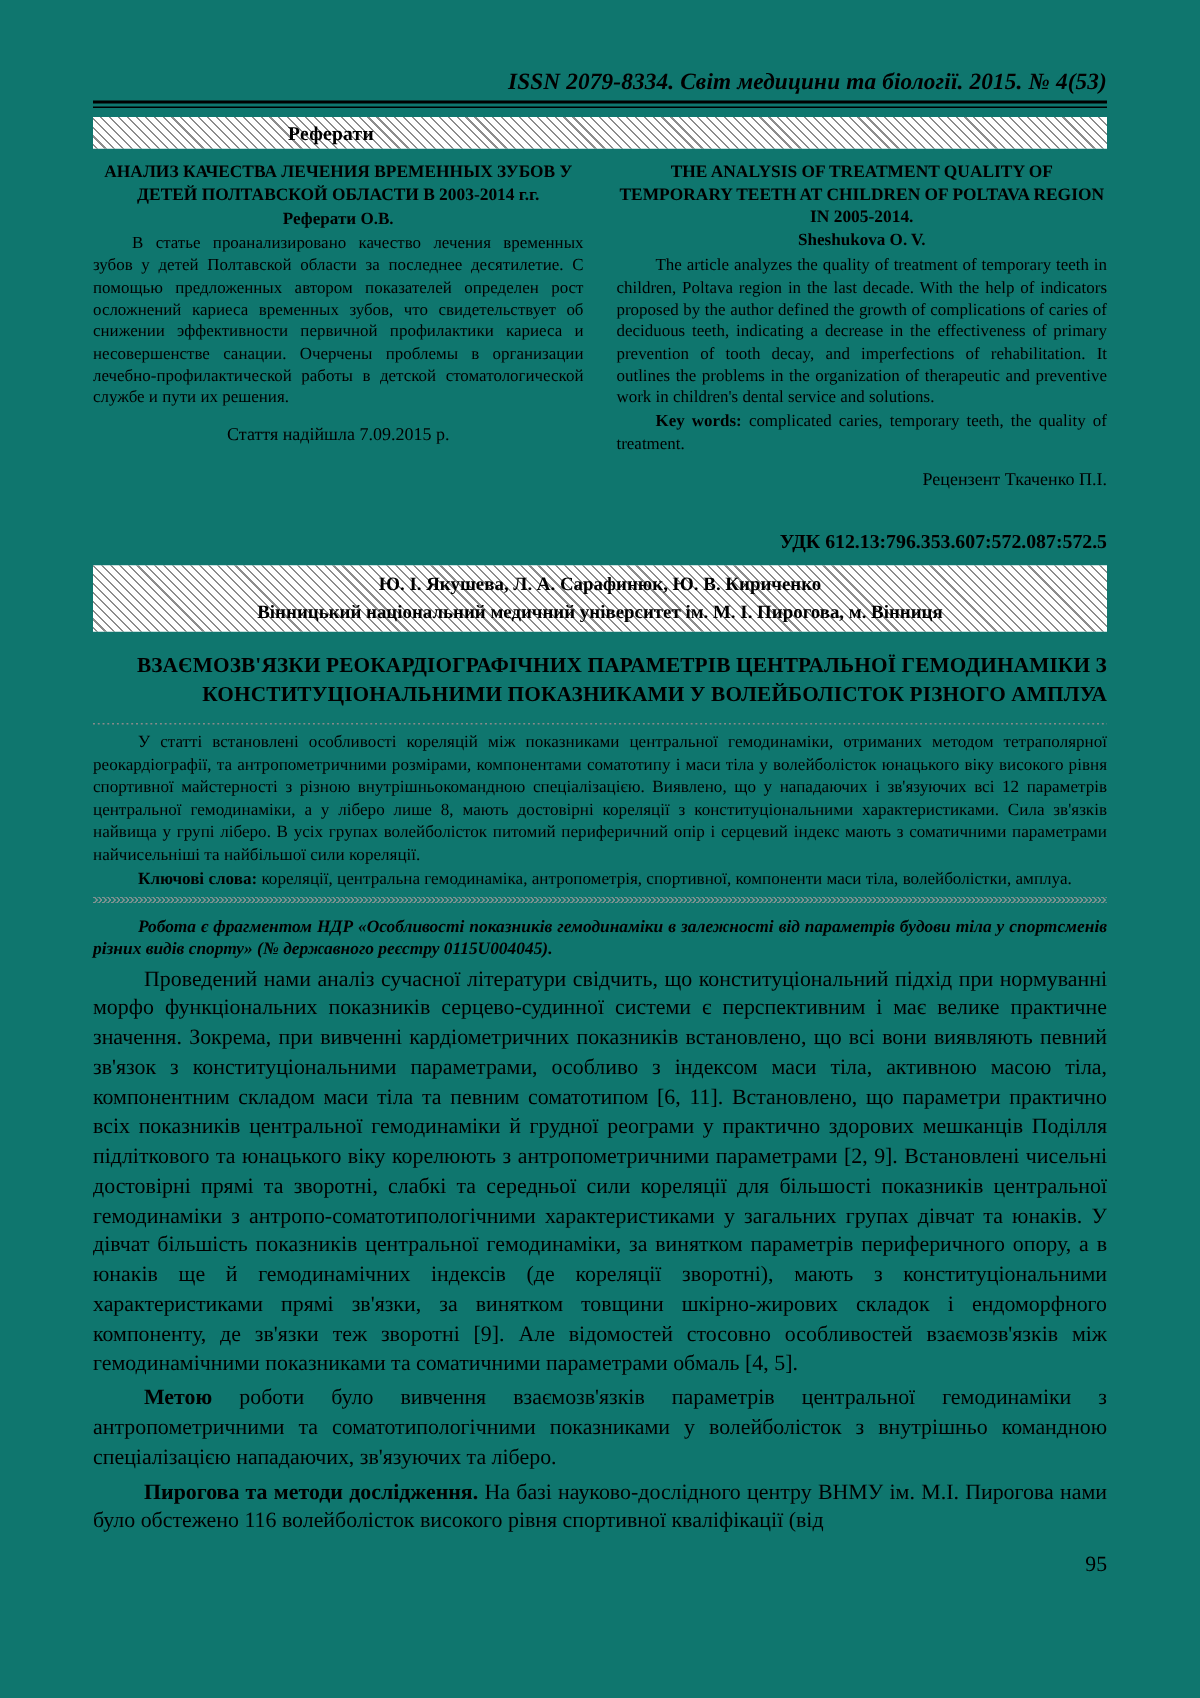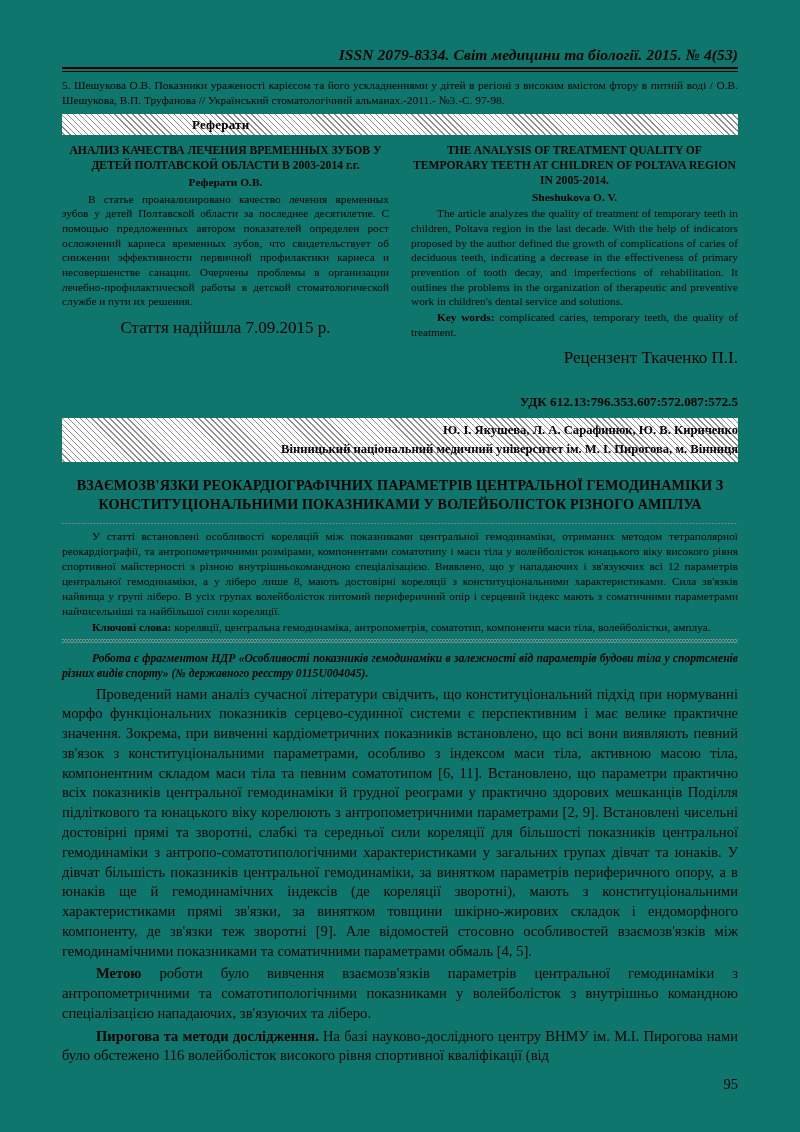--- a/index.html
+++ b/index.html
@@ -44,21 +44,21 @@
   }
   
   .banner {
     background-image: repeating-linear-gradient(
       45deg,
       #ffffff 0px, #ffffff 1.2px,
       #8d8d8d 1.2px, #8d8d8d 2.2px,
       #ffffff 2.2px, #ffffff 4.2px
     );
     background-color: #ffffff;
-    text-align: right;
+    text-align: center;
     font-weight: bold;
     color: #000;
   }
   .banner-refer {
     font-size: 13px;
     padding: 3px 0 3px 0;
     letter-spacing: 0.2px;
     text-align: left;
     padding-left: 130px;
     margin-bottom: 9px;
@@ -122,34 +122,34 @@
   }
   .abs-kw {
     text-align: justify;
     font-size: 11.3px;
     line-height: 1.30;
     text-indent: 26px;
     margin-top: 1px;
   }
   .abs-kw b { font-weight: bold; }
   .abs-foot {
-    font-size: 17px;
+    font-size: 12px;
     margin-top: 9px;
   }
   .abs-foot.left { text-align: center; }
   .abs-foot.right { text-align: right; }
   .udk {
     font-weight: bold;
     font-size: 13.2px;
     margin-top: 26px;
     margin-bottom: 6px;
     text-align: right;
   }
   .article-title {
-    text-align: center;
+    text-align: right;
     font-weight: bold;
     font-size: 14.2px;
     line-height: 1.33;
     margin-top: 14px;
     margin-bottom: 8px;
     letter-spacing: 0.1px;
   }
   .summary {
     text-align: justify;
     font-size: 11.4px;
@@ -187,21 +187,20 @@
   }
 </style>
 </head>
 <body>
 
 <div id="page">
 
   <div class="journal-header">ISSN 2079-8334. Світ медицини та біології. 2015. № 4(53)</div>
   <div class="rule-double"></div>
 
-  <div class="ref-line">5. Шешукова О.В. Показники ураженості карієсом та його ускладненнями у дітей в регіоні з високим вмістом фтору в питній воді / О.В. Шешукова, В.П. Труфанова // Український стоматологічний альманах.-2011.- №3.-С. 97-98.</div>
 
   <div class="banner banner-refer">Реферати</div>
 
   <div class="abstract-cols">
 
     <div class="abs-col">
       <div class="abs-title">АНАЛИЗ КАЧЕСТВА ЛЕЧЕНИЯ ВРЕМЕННЫХ ЗУБОВ У ДЕТЕЙ ПОЛТАВСКОЙ ОБЛАСТИ В 2003-2014 г.г.</div>
       <div class="abs-author">Реферати О.В.</div>
       <div class="abs-body">В статье проанализировано качество лечения временных зубов у детей Полтавской области за последнее десятилетие. С помощью предложенных автором показателей определен рост осложнений кариеса временных зубов, что свидетельствует об снижении эффективности первичной профилактики кариеса и несовершенстве санации. Очерчены проблемы в организации лечебно-профилактической работы в детской стоматологической службе и пути их решения.</div>
       <div class="abs-foot left">Стаття надійшла 7.09.2015 р.</div>
@@ -223,21 +222,21 @@
     <div>Ю. І. Якушева, Л. А. Сарафинюк, Ю. В. Кириченко</div>
     <div>Вінницький національний медичний університет ім. М. І. Пирогова, м. Вінниця</div>
   </div>
 
   <div class="article-title">ВЗАЄМОЗВ'ЯЗКИ РЕОКАРДІОГРАФІЧНИХ ПАРАМЕТРІВ ЦЕНТРАЛЬНОЇ ГЕМОДИНАМІКИ З КОНСТИТУЦІОНАЛЬНИМИ ПОКАЗНИКАМИ У ВОЛЕЙБОЛІСТОК РІЗНОГО АМПЛУА</div>
 
   <div class="dotted-sep"></div>
 
   <div class="summary">У статті встановлені особливості кореляцій між показниками центральної гемодинаміки, отриманих методом тетраполярної реокардіографії, та антропометричними розмірами, компонентами соматотипу і маси тіла у волейболісток юнацького віку високого рівня спортивної майстерності з різною внутрішньокомандною спеціалізацією. Виявлено, що у нападаючих і зв'язуючих всі 12 параметрів центральної гемодинаміки, а у ліберо лише 8, мають достовірні кореляції з конституціональними характеристиками. Сила зв'язків найвища у групі ліберо. В усіх групах волейболісток питомий периферичний опір і серцевий індекс мають з соматичними параметрами найчисельніші та найбільшої сили кореляції.</div>
 
-  <div class="summary-kw"><b>Ключові слова:</b> <span>кореляції, центральна гемодинаміка, антропометрія, соматотип, компоненти маси тіла, волейболістки, амплуа.</span></div>
+  <div class="summary-kw"><b>Ключові слова:</b> <span>кореляції, центральна гемодинаміка, антропометрія, спортивної, компоненти маси тіла, волейболістки, амплуа.</span></div>
 
   <div class="wavy"></div>
 
   <div class="note-italic">Робота є фрагментом НДР «Особливості показників гемодинаміки в залежності від параметрів будови тіла у спортсменів різних видів спорту» (№ державного реєстру 0115U004045).</div>
 
   <div class="body-par">Проведений нами аналіз сучасної літератури свідчить, що конституціональний підхід при нормуванні морфо функціональних показників серцево-судинної системи є перспективним і має велике практичне значення. Зокрема, при вивченні кардіометричних показників встановлено, що всі вони виявляють певний зв'язок з конституціональними параметрами, особливо з індексом маси тіла, активною масою тіла, компонентним складом маси тіла та певним соматотипом [6, 11]. Встановлено, що параметри практично всіх показників центральної гемодинаміки й грудної реограми у практично здорових мешканців Поділля підліткового та юнацького віку корелюють з антропометричними параметрами [2, 9]. Встановлені чисельні достовірні прямі та зворотні, слабкі та середньої сили кореляції для більшості показників центральної гемодинаміки з антропо-соматотипологічними характеристиками у загальних групах дівчат та юнаків. У дівчат більшість показників центральної гемодинаміки, за винятком параметрів периферичного опору, а в юнаків ще й гемодинамічних індексів (де кореляції зворотні), мають з конституціональними характеристиками прямі зв'язки, за винятком товщини шкірно-жирових складок і ендоморфного компоненту, де зв'язки теж зворотні [9]. Але відомостей стосовно особливостей взаємозв'язків між гемодинамічними показниками та соматичними параметрами обмаль [4, 5].</div>
 
   <div class="body-par"><b>Метою</b><span> роботи було вивчення взаємозв'язків параметрів центральної гемодинаміки з антропометричними та соматотипологічними показниками у волейболісток з внутрішньо командною спеціалізацією нападаючих, зв'язуючих та ліберо.</span></div>
 
   <div class="body-par"><b>Пирогова та методи дослідження.</b><span> На базі науково-дослідного центру ВНМУ ім. М.І. Пирогова нами було обстежено 116 волейболісток високого рівня спортивної кваліфікації (від</span></div>

